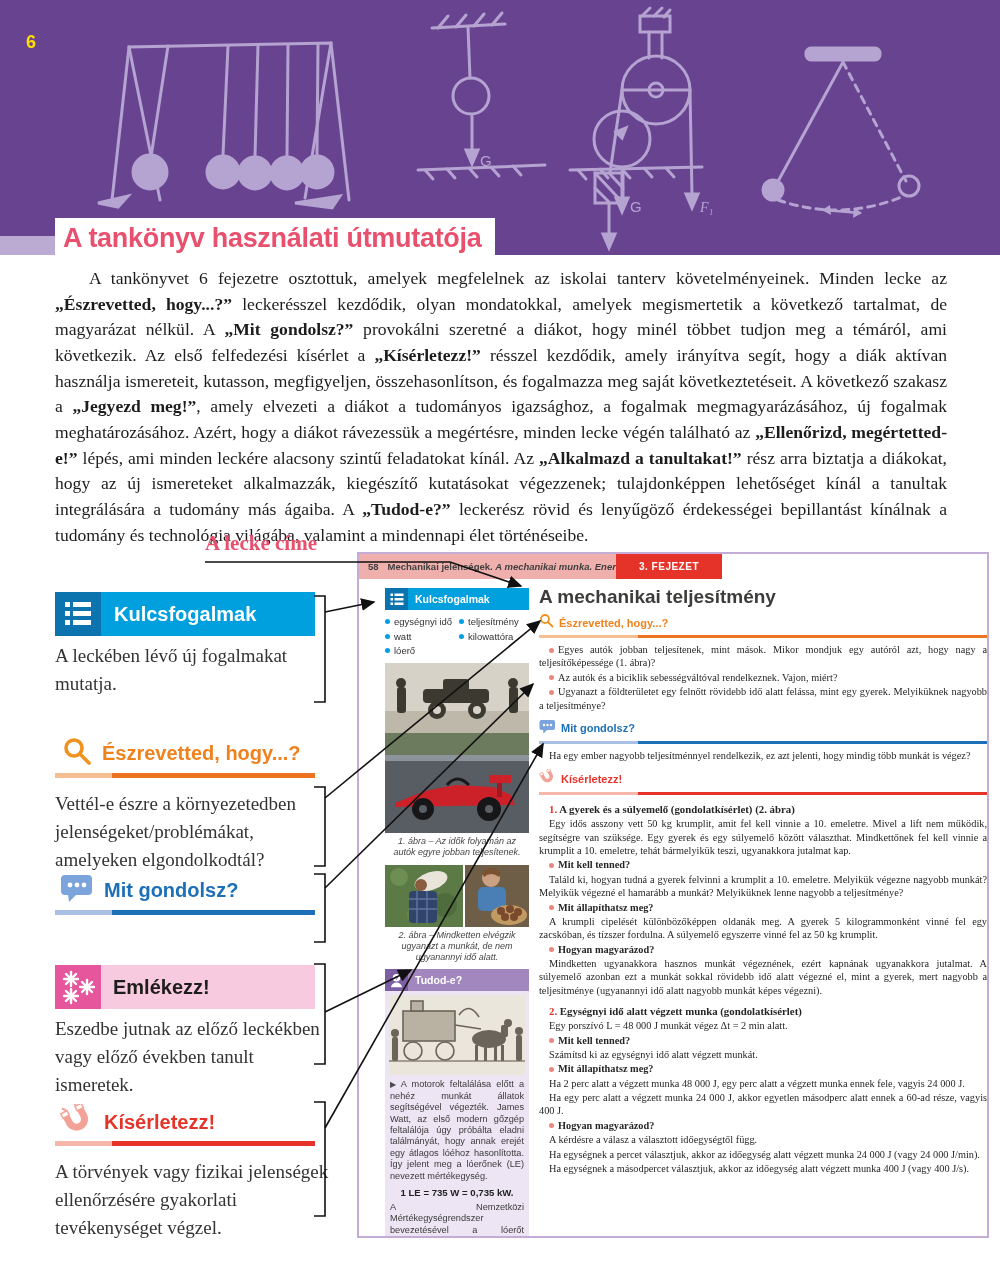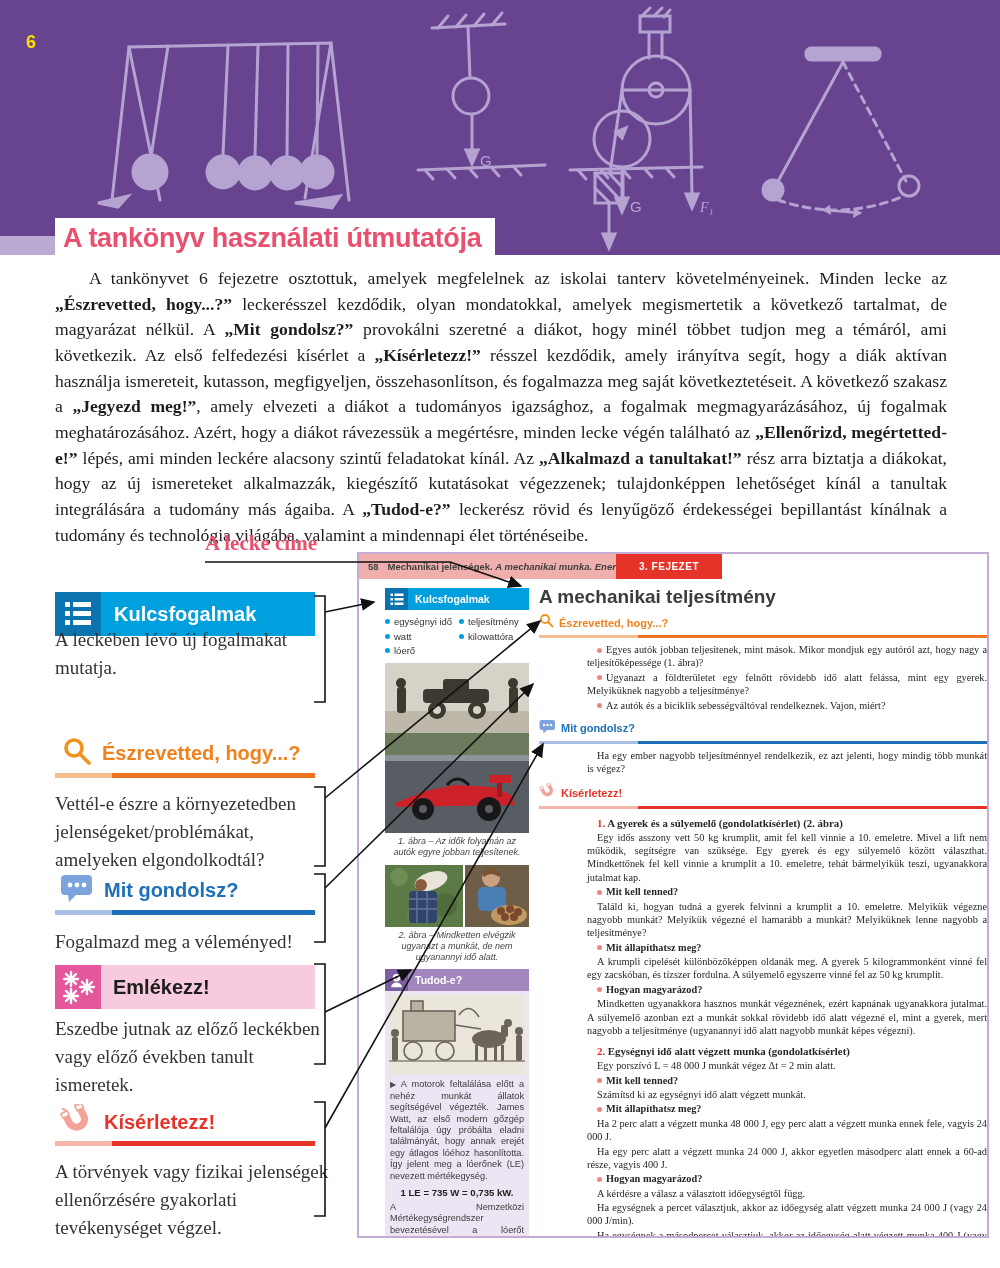--- a/index.html
+++ b/index.html
@@ -51,21 +51,21 @@
   .tudode-head .ic{width:23px;background:#7c5ea2;display:flex;align-items:center;justify-content:center;flex:none;}
   .tudode-head .lb{flex:1;display:flex;align-items:center;padding-left:7px;background:#a287bf;color:#fff;
                    font:bold 10.5px "Liberation Sans",sans-serif;text-align:right;}
   .tudode .txt{font:9.2px/1.24 "Liberation Sans",sans-serif;color:#3a3a3a;text-align:justify;margin:3px 5px 0;}
   .tudode .formula{font:bold 9.6px "Liberation Sans",sans-serif;color:#222;text-align:center;margin:5px 0 4px;}
   .tri{color:#4a4a4a;font-size:8px;margin-right:2px;}
   .mp-title{font:bold 19px "Liberation Sans",sans-serif;color:#3c3c3b;margin:0 0 5px;}
   .mph{display:flex;align-items:center;gap:5px;margin-top:7px;}
   .mph .lb{font:bold 11px "Liberation Sans",sans-serif;}
   .mrule{height:3px;margin:3px 0 5px;}
-  .mp-body{font:10.3px/1.3 "Liberation Serif",serif;color:#262626;text-align:justify;margin-left:48px;}
+  .mp-body{font:10.3px/1.3 "Liberation Serif",serif;color:#262626;text-align:justify;}
   .mp-body p{margin:0 0 1px;text-indent:10px;}
   .d{display:inline-block;width:5px;height:5px;border-radius:50%;background:#e98880;margin:0 4px 1px 0;vertical-align:middle;}
   .qline{font-weight:bold;}
   .etitle{margin-top:7px !important;font-weight:bold;font-size:10.8px;}
   .enum{color:#e6332a;font-weight:bold;}
   .eref{font-weight:bold;}
   .img{display:block;}
   
   #wires{position:absolute;left:0;top:0;width:1000px;height:1268px;pointer-events:none;z-index:40;}
 </style>
@@ -185,21 +185,21 @@
             <rect x="9" y="1" width="18" height="5"></rect>
         <rect x="1" y="10" width="5" height="5"></rect>
             <rect x="9" y="10" width="18" height="5"></rect>
         <rect x="1" y="19" width="5" height="5"></rect>
             <rect x="9" y="19" width="18" height="5"></rect>
       </g>
         </svg>
     </span>
     <span class="lb" style="background:#00a0df;color:#fff;">Kulcsfogalmak</span>
   </div>
-  <div class="sb-desc" style="left:55px;top:626px;">A leckében lévő új fogalmakat mutatja.</div>
+  <div class="sb-desc" style="left:55px;top:642px;">A leckében lévő új fogalmakat mutatja.</div>
 
   <div class="sb-head" style="left:62px;top:736px;color:#f0821e;">
     <span>
       <svg width="30" height="30" viewBox="0 0 30 30">
           <circle cx="12" cy="12" r="8" stroke="#f0921e" stroke-width="3.6" fill="none"></circle>
           <line x1="18" y1="18" x2="27" y2="27" stroke="#f0921e" stroke-width="3.6" stroke-linecap="round"></line>
         </svg>
     </span>
     <span>Észrevetted, hogy...?</span>
   </div>
@@ -212,21 +212,20 @@
           <rect x="1" y="2" width="31" height="20" rx="4" fill="#7ba3dc"></rect>
           <polygon points="8,21 17,21 9,29" fill="#7ba3dc"></polygon>
           <circle cx="10" cy="12" r="2.4" fill="#fff"></circle>
           <circle cx="17" cy="12" r="2.4" fill="#fff"></circle>
           <circle cx="24" cy="12" r="2.4" fill="#fff"></circle>
         </svg>
     </span>
     <span>Mit gondolsz?</span>
   </div>
   <div class="rule rule-b" style="left:55px;top:910px;"></div>
-  <div class="sb-desc" style="left:55px;top:928px;">Fogalmazd meg a véleményed!</div>
 
   <div class="banner" style="left:55px;top:965px;">
     <span class="ic" style="background:#e5569c;">
       <svg width="40" height="40" viewBox="0 0 40 40" stroke="#fff" stroke-width="2.4" stroke-linecap="round">
         <g>
             <line x1="13" y1="5" x2="13" y2="19"></line>
             <line x1="6" y1="12" x2="20" y2="12"></line>
             <line x1="8" y1="7" x2="18" y2="17"></line>
             <line x1="18" y1="7" x2="8" y2="17"></line>
           </g>
@@ -411,22 +410,22 @@
           <svg width="15" height="15" viewBox="0 0 30 30">
               <circle cx="12" cy="12" r="8" stroke="#f0921e" stroke-width="3.6" fill="none"></circle>
               <line x1="18" y1="18" x2="27" y2="27" stroke="#f0921e" stroke-width="3.6" stroke-linecap="round"></line>
             </svg>
         </span>
         <span class="lb">Észrevetted, hogy...?</span>
       </div>
       <div class="mrule rule-o"></div>
       <div class="mp-body">
         <p><span class="d"></span><span>Egyes autók jobban teljesítenek, mint mások. Mikor mondjuk egy autóról azt, hogy nagy a teljesítőképessége (1. ábra)?</span></p>
+        <p><span class="d"></span><span>Az autók és a biciklik sebességváltóval rendelkeznek. Vajon, miért?</span></p>
         <p><span class="d"></span><span>Ugyanazt a földterületet egy felnőtt rövidebb idő alatt felássa, mint egy gyerek. Melyiküknek nagyobb a teljesítménye?</span></p>
-        <p><span class="d"></span><span>Az autók és a biciklik sebességváltóval rendelkeznek. Vajon, miért?</span></p>
       </div>
 
       <div class="mph" style="color:#1d70b7;">
         <span>
           <svg width="17" height="15" viewBox="0 0 34 30">
               <rect x="1" y="2" width="31" height="20" rx="4" fill="#7ba3dc"></rect>
               <polygon points="8,21 17,21 9,29" fill="#7ba3dc"></polygon>
               <circle cx="10" cy="12" r="2.4" fill="#fff"></circle>
               <circle cx="17" cy="12" r="2.4" fill="#fff"></circle>
               <circle cx="24" cy="12" r="2.4" fill="#fff"></circle>

